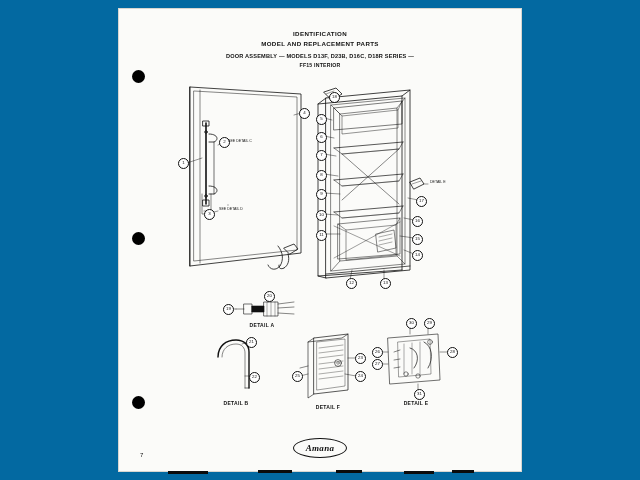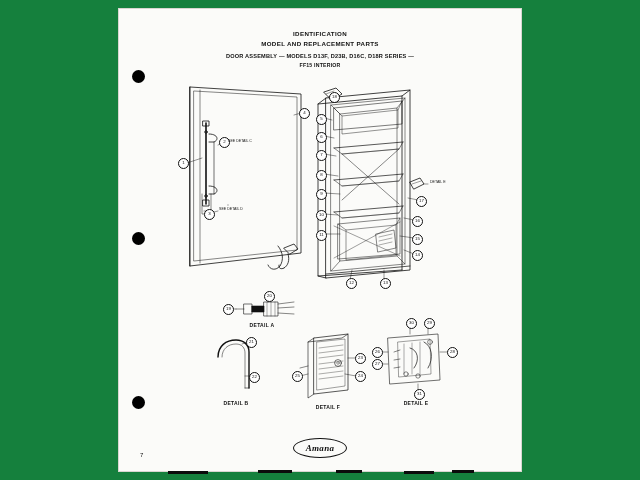--- a/index.html
+++ b/index.html
@@ -5,21 +5,21 @@
   html, body {
     margin: 0; padding: 0;
     width: 640px; height: 480px;
     background: #000;
     font-family: "Liberation Sans", sans-serif;
     overflow: hidden;
   }
   #stage {
     position: relative;
     width: 640px; height: 480px;
-    background: #15803d;
+    background: #0369a1;
   }
   
   #page {
     position: absolute;
     left: 118px; top: 8px;
     width: 404px; height: 464px;
     background: #fbfbf9;
     box-shadow: 0 0 0 1px #d8d6d0 inset;
   }
   

